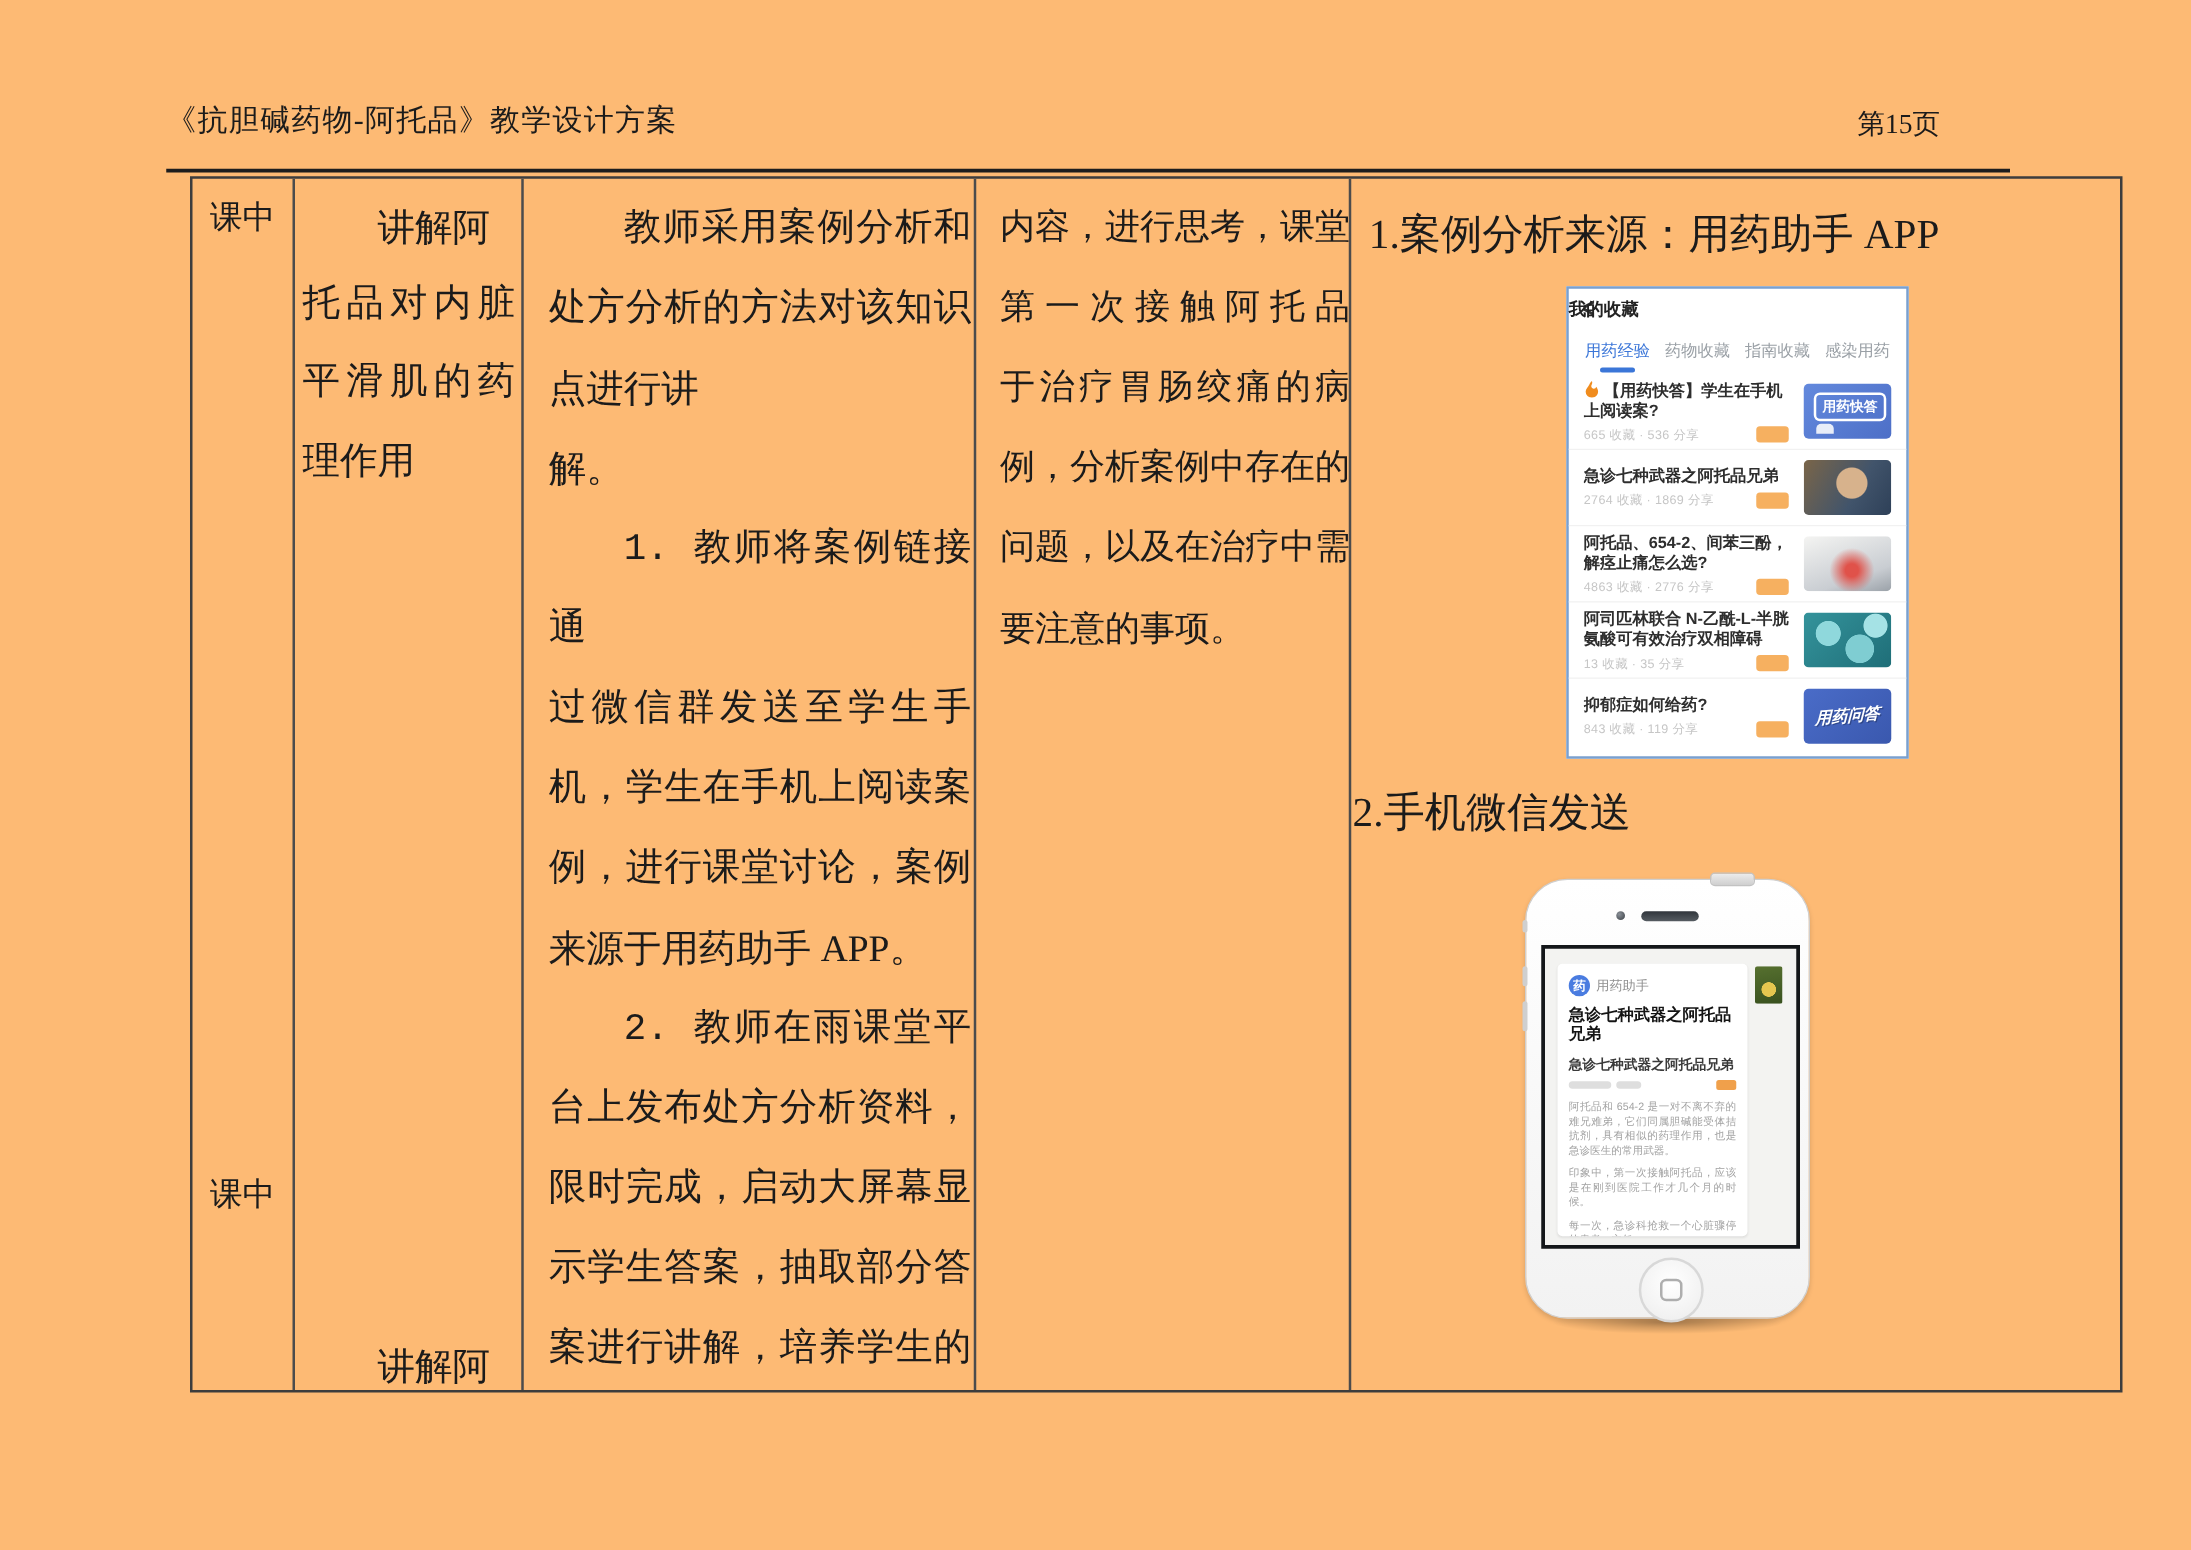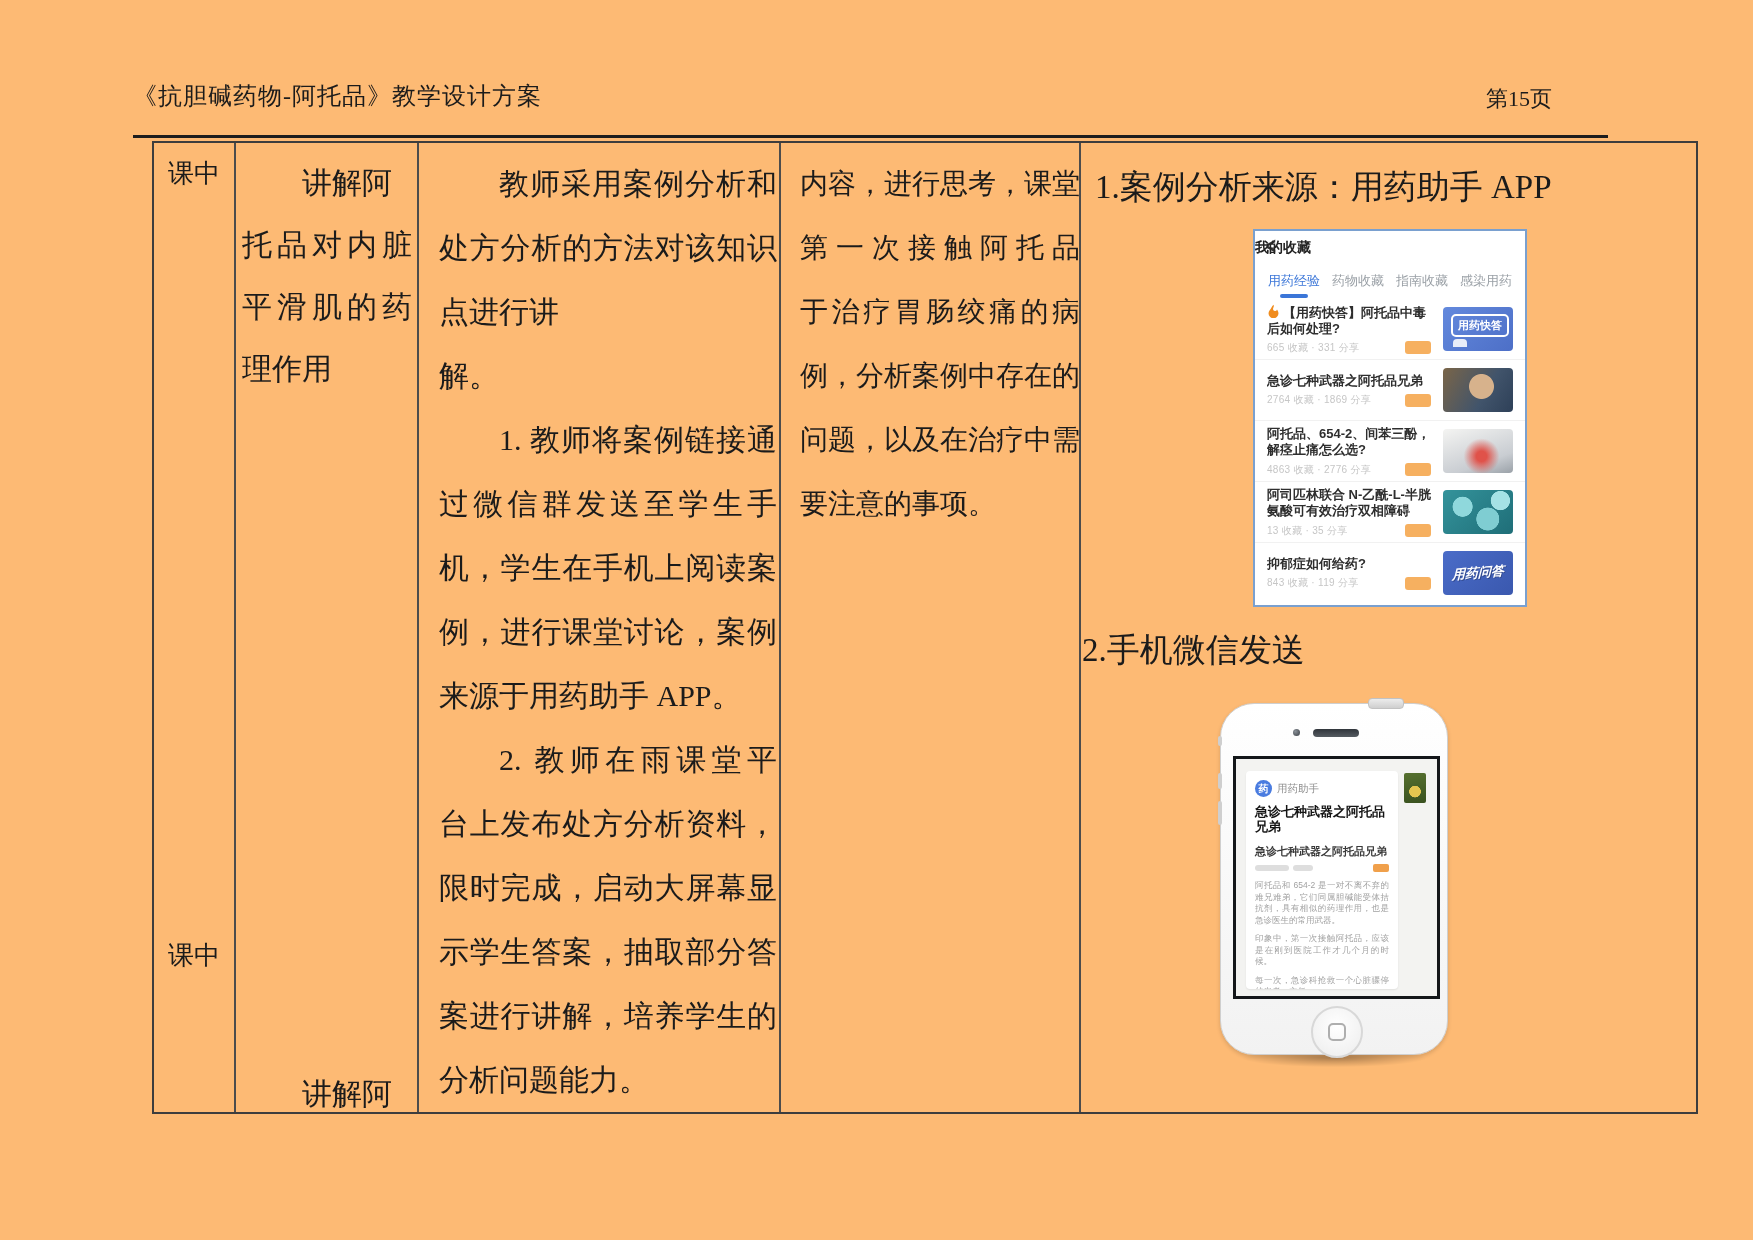--- a/index.html
+++ b/index.html
@@ -11,21 +11,21 @@
   .hdr-rule{position:absolute;left:133px;top:135px;width:1475px;height:3px;background:#1d1d1d;}
   
   .tbl{position:absolute;left:152px;top:141px;width:1546px;height:973px;
        border:2px solid #3d3d3d;box-sizing:border-box;overflow:hidden;}
   .vl{position:absolute;top:0;bottom:0;width:2px;background:#4c4c4c;}
   .vl1{left:80px}.vl2{left:263px}.vl3{left:625px}.vl4{left:925px}
   .c-phase{position:absolute;left:0;width:80px;text-align:center;font-size:26px;line-height:32px;}
   .c-phase.p1{top:15px}.c-phase.p2{top:797px}
   .txtcol{position:absolute;}
   .tl{white-space:nowrap;}
-  .jst{text-align:justify;text-align-last:justify;white-space:normal;}
+  .jst{text-align:justify;text-align-last:justify;white-space:normal;font-family:Liberation Mono, monospace;}
   .ind{text-indent:2em;}
   #col2-lines{left:88px;top:9px;width:170px;font-size:30px;line-height:62px;}
   .c-topic-next{position:absolute;left:88px;top:920px;width:170px;font-size:30px;line-height:62px;text-indent:2em;}
   #col3-lines{left:285px;top:9px;width:338px;font-size:30px;line-height:64px;}
   #col4-lines{left:646px;top:9px;width:280px;font-size:28px;line-height:64px;}
   .caption{position:absolute;font-size:33px;}
   .cap1{left:941px;top:22px;}
   .cap2{left:928px;top:485px;}
   .appbox{position:absolute;left:1099px;top:86px;width:274px;height:378px;background:#fff;
           border:2px solid #7aa0cf;box-sizing:border-box;
@@ -169,23 +169,23 @@
           <span class="tab active">用药经验</span>
           <span class="tab">药物收藏</span>
           <span class="tab">指南收藏</span>
           <span class="tab">感染用药</span>
         </div>
       <div class="app-items" id="app-items">
           <div class="app-item">
             <div class="ai-left">
               <div class="ai-title"><svg class="flame" width="13" height="14" viewBox="0 0 16 18">
                   <path d="M8 1c1.2 2.6-.6 3.8-.6 5.6a2.6 2.6 0 0 0 5.1.4C13.7 8.8 14.4 10.4 14.4 12a6.4 6.4 0 1 1-12.8 0c0-3.2 2.7-4.9 3.8-7.5C6 3 7 2 8 1z" fill="#f08c1e"></path>
-                </svg><span>【用药快答】阿托品中毒后如何处理?</span></div>
-              <div class="ai-meta">
-                <span class="ai-stats">665 收藏 · 331 分享</span>
+                </svg><span>【用药快答】学生在手机上阅读案?</span></div>
+              <div class="ai-meta">
+                <span class="ai-stats">665 收藏 · 536 分享</span>
                 <span class="ai-badge"></span>
               </div>
             </div>
             <div class="th th-qa">
               <span class="th-bubble">用药快答</span>
             </div>
           </div>
           <div class="app-item">
             <div class="ai-left">
               <div class="ai-title"><span>急诊七种武器之阿托品兄弟</span></div>

